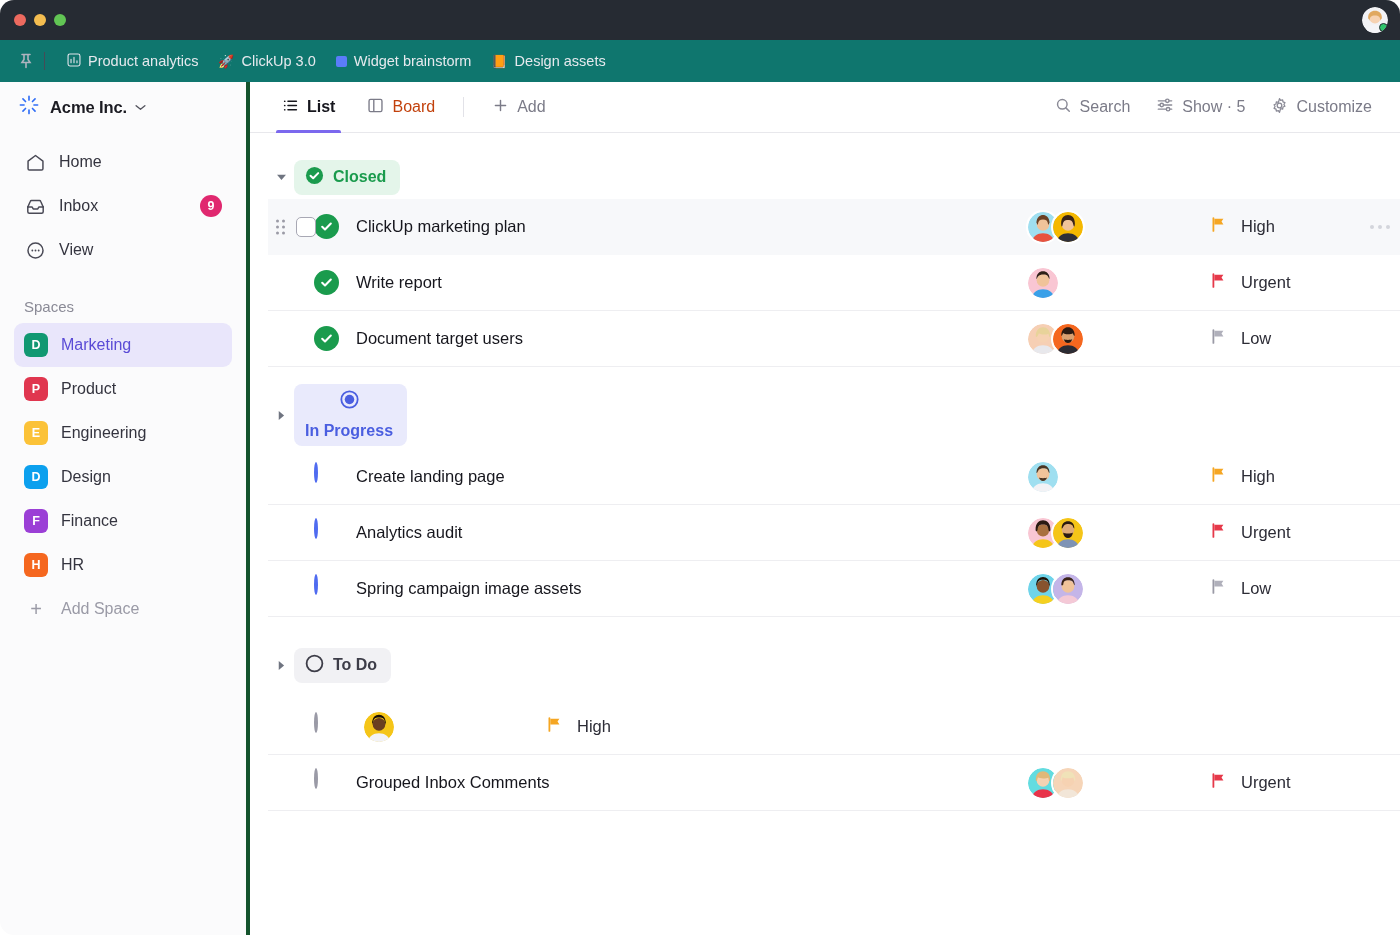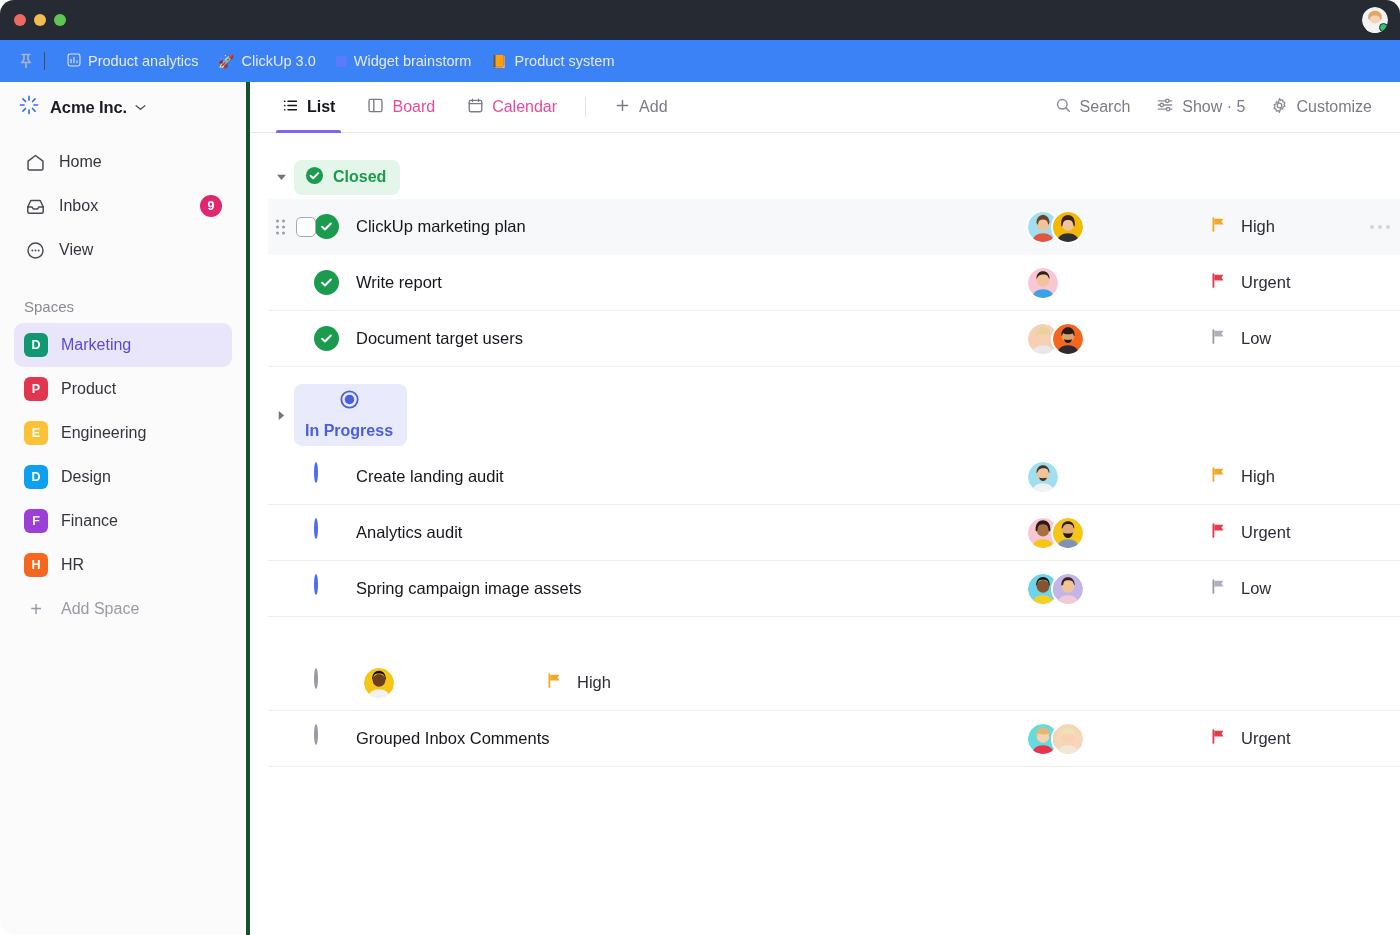--- a/index.html
+++ b/index.html
@@ -39,21 +39,21 @@
   }
   .me-avatar .dot {
     position: absolute; right: 0; bottom: 1px;
     width: 9px; height: 9px; border-radius: 50%;
     background: #2ec46b; border: 1.5px solid #262b33;
   }
 
   
   .tabsbar {
     height: 42px;
-    background: #3b82f6;
+    background: #0f766e;
     display: flex; align-items: center;
     padding: 0 14px;
     gap: 0px;
   }
   .pin-icon {
     width: 24px; display: flex; align-items: center; justify-content: center;
     color: #aeb4bf;
   }
   .tabs-divider {
     width: 1px; height: 18px; background: #454c57; margin: 0 12px 0 6px;
@@ -130,21 +130,21 @@
 
   .toolbar {
     height: 51px; border-bottom: 1px solid #e8e8ec;
     display: flex; align-items: center;
     padding: 0 18px 0 18px;
   }
   .view-tabs { display: flex; align-items: center; gap: 4px; height: 100%; }
   .vtab {
     display: flex; align-items: center; gap: 8px;
     height: 100%; padding: 0 14px;
-    font-size: 16px; color: #ec4899;
+    font-size: 16px; color: #c2410c;
     position: relative;
   }
   .vtab.active { color: #16161d; font-weight: 700; }
   .vtab.active::after {
     content: ""; position: absolute; left: 8px; right: 8px; bottom: -1px;
     height: 3px; background: #7b68ee; border-radius: 2px 2px 0 0;
   }
   .vsep { width: 1px; height: 20px; background: #e2e2e8; margin: 0 10px; }
   .vtab.add { color: #7b7b88; }
 
@@ -289,21 +289,21 @@
       <span>ClickUp 3.0</span>
     </div>
 
     <div class="ptab">
       <span class="sq" style="background:#5b7cfa"></span>
       <span>Widget brainstorm</span>
     </div>
 
     <div class="ptab">
       <span class="gl">📙</span>
-      <span>Product system</span>
+      <span>Design assets</span>
     </div>
   </div>
 
   <div class="body">
 
     <div class="sidebar">
 
       <div class="ws">
         <span>
           <svg width="22" height="22" viewBox="0 0 24 24" stroke="#2f6df6" stroke-width="1.8" stroke-linecap="round">
@@ -406,29 +406,20 @@
           <div class="vtab">
             <span>
               <svg width="17" height="17" viewBox="0 0 20 20" fill="none" stroke="#7b7b88" stroke-width="1.6" stroke-linejoin="round">
                 <rect x="2.4" y="2.8" width="15.2" height="14.4" rx="1.8"></rect>
                 <path d="M8 2.8v14.4"></path>
               </svg>
             </span>
             <span>Board</span>
           </div>
 
-          <div class="vtab">
-            <span>
-              <svg width="17" height="17" viewBox="0 0 20 20" fill="none" stroke="#7b7b88" stroke-width="1.6" stroke-linecap="round" stroke-linejoin="round">
-                <rect x="2.6" y="4" width="14.8" height="13.4" rx="2"></rect>
-                <path d="M2.6 7.8h14.8M6.4 2.6v2.6M13.6 2.6v2.6"></path>
-              </svg>
-            </span>
-            <span>Calendar</span>
-          </div>
 
           <span class="vsep"></span>
 
           <div class="vtab add">
             <span>
               <svg width="17" height="17" viewBox="0 0 20 20" fill="none" stroke="#7b7b88" stroke-width="1.7" stroke-linecap="round">
                   <path d="M10 4v12M4 10h12"></path>
                 </svg>
             </span>
             <span>Add</span>
@@ -631,21 +622,21 @@
               </svg>
             </span>
             <span>In Progress</span>
           </span>
         </div>
 
         <div class="rows">
 
           <div class="row" style="margin-top:12px">
             <span class="st-ico"><span class="st-open"></span></span>
-            <span class="task-name">Create landing audit</span>
+            <span class="task-name">Create landing page</span>
             <span class="assignees">
               <span class="av">
                 <svg width="30" height="30" viewBox="0 0 34 34">
                     <circle cx="17" cy="17" r="17" fill="#9fdff0"></circle>
                     <path d="M4 34c1.5-6.5 6.5-10 13-10s11.5 3.5 13 10z" fill="#f2f2f5"></path>
                     <circle cx="17" cy="14" r="7.2" fill="#f0c39a"></circle>
                     <path d="M9.6 12.6c0-6 3.4-8.8 7.4-8.8s7.4 2.8 7.4 8.8c-1.2-.2-1.4-3.4-2.6-4.4-2.4-2-8-1.4-9.6.6-.8 1-1.6 3.9-2.6 3.8z" fill="#4a3524"></path>
                     <path d="M12.4 17.6c.8 2.8 2.4 3.8 4.6 3.8s3.8-1 4.6-3.8c-1.4 1-7.8 1-9.2 0z" fill="#4a3524"></path>
                   </svg>
               </span>
@@ -722,20 +713,35 @@
                     <path d="M4.6 2.8h9.6l-2 3.1 2 3.1H4.6z" fill="#b0b0bb"></path>
                   </svg>
               </span>
               <span>Low</span>
             </span>
           </div>
         </div>
 
         <div class="grp-gap"></div>
 
+        <div class="group-hd">
+          <span class="caret">
+            <svg width="8" height="11" viewBox="0 0 9 12">
+                <path d="M2 1v10l6-5z" fill="#6f7480"></path>
+              </svg>
+          </span>
+          <span class="status-chip chip-todo">
+            <span>
+              <svg width="19" height="19" viewBox="0 0 20 20">
+                  <circle cx="10" cy="10" r="8.3" fill="none" stroke="#3d3d48" stroke-width="1.9"></circle>
+                </svg>
+            </span>
+            <span>To Do</span>
+          </span>
+        </div>
 
         <div class="rows">
 
           <div class="row" style="margin-top:12px">
             <span class="st-ico"><span class="st-todo"></span></span>
             <span class="assignees">
               <span class="av">
                 <svg width="30" height="30" viewBox="0 0 34 34">
                     <circle cx="17" cy="17" r="17" fill="#f5c518"></circle>
                     <path d="M4 34c1.5-6.5 6.5-10 13-10s11.5 3.5 13 10z" fill="#f2f2f5"></path>

